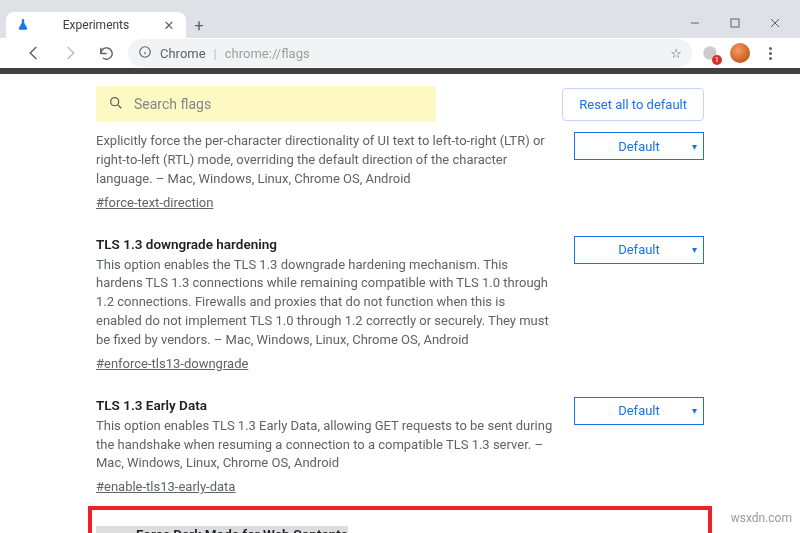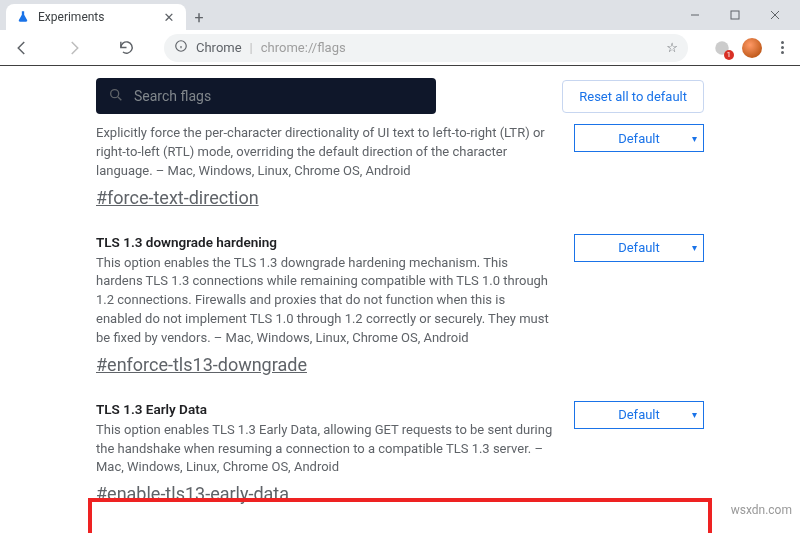--- a/index.html
+++ b/index.html
@@ -1,54 +1,54 @@
 <!DOCTYPE html>
 <html><head>
 <meta charset="utf-8">
 <style>
   * { box-sizing: border-box; margin: 0; padding: 0; font-family: -apple-system, BlinkMacSystemFont, "Segoe UI", Roboto, Arial, sans-serif; }
   body { background: #fff; width: 800px; height: 533px; overflow: hidden; font-size: 13px; color: #333; }
-  .titlebar { height: 30px; background: #dee1e6; display: flex; align-items: flex-end; padding: 0 6px 0 6px; }
+  .titlebar { height: 38px; background: #dee1e6; display: flex; align-items: flex-end; padding: 0 6px 0 6px; text-align: center; }
   .tab { background: #fff; border-radius: 8px 8px 0 0; height: 26px; display: flex; align-items: center; padding: 0 10px; min-width: 180px; gap: 8px; }
   .tab-icon { width: 14px; height: 14px; border-radius: 2px; }
   .tab-icon svg { width: 14px; height: 14px; }
   .tab-title { font-size: 12px; color: #3c4043; flex: 1; }
   .tab-close { width: 14px; height: 14px; display:flex; align-items:center; justify-content:center; color:#5f6368; font-size:13px; }
   .newtab { width: 26px; height: 26px; display:flex; align-items:center; justify-content:center; color:#5f6368; font-size:16px; }
   .win-controls { margin-left:auto; display:flex; align-items:center; gap:2px; height:30px; }
   .win-btn { width:38px; height:26px; display:flex; align-items:center; justify-content:center; color:#5f6368; }
-  .toolbar { height:36px; display:flex; align-items:center; padding:0 8px; gap:24px; border-bottom:1px solid #404040; }
+  .toolbar { height:36px; display:flex; align-items:center; padding:0 20px; gap:8px; border-bottom:6px solid #404040; }
   .nav-btn { width:28px; height:28px; display:flex; align-items:center; justify-content:center; color:#5f6368; border-radius:50%; }
   .nav-btn.disabled { color:#bdbdbd; }
   .omnibox { flex:1; height:28px; background:#f1f3f4; border-radius:14px; display:flex; align-items:center; padding:0 10px; gap:8px; font-size:13px; color:#5f6368; }
   .omni-prefix { color:#5f6368; }
   .omni-sep { color:#bdbdbd; }
   .omni-url { color:#9e9e9e; }
   .omni-star { margin-left:auto; color:#5f6368; }
   .ext-icons { display:flex; align-items:center; gap:10px; }
   .ext-icon { width:20px; height:20px; display:flex; align-items:center; justify-content:center; position:relative; }
   .badge-dot { position:absolute; bottom:-2px; right:-2px; background:#d93025; color:#fff; font-size:8px; border-radius:6px; padding:0 3px; line-height:10px; }
   .avatar { width:20px; height:20px; border-radius:50%; background: radial-gradient(circle at 40% 35%, #ff9966, #aa4400); }
   .menu-dots { width:20px; display:flex; flex-direction:column; align-items:center; gap:2px; justify-content:center; }
   .menu-dots span { width:3px; height:3px; background:#5f6368; border-radius:50%; }
 
   .page { padding: 0 0 0 0; height: calc(533px - 66px); overflow:hidden; position:relative; }
   .flags-header { display:flex; align-items:center; gap:16px; padding: 12px 96px 10px 96px; }
-  .searchbox { flex:0 0 340px; height:36px; background:#0f172a; border-radius:4px; display:flex; align-items:center; padding:0 12px; gap:10px; color:#5f6368; }
+  .searchbox { flex:0 0 340px; height:36px; background:#fef9c3; border-radius:4px; display:flex; align-items:center; padding:0 12px; gap:10px; color:#5f6368; }
   .searchbox .icon { color:#5f6368; }
   .searchbox .placeholder { color:#80868b; font-size:14px; }
   .reset-btn { margin-left:auto; border:1px solid #c7d6f0; color:#1a73e8; font-size:13px; padding: 8px 16px; border-radius:4px; background:#fff; }
 
   .flag-list { padding: 0 96px; }
   .flag { display:flex; gap:20px; padding: 12px 0 14px 0; }
   .flag.first { padding-top:0; }
   .flag-body { flex:1; }
   .flag-title { font-weight:600; font-size:13.5px; color:#202124; margin-bottom:4px; }
   .flag-desc { font-size:13px; color:#5f6368; line-height:1.45; margin-bottom:6px; }
-  .flag-hash { font-size:18px; color:#5f6368; text-decoration:underline; }
+  .flag-hash { font-size:13px; color:#5f6368; text-decoration:underline; }
   .flag-select-wrap { flex:0 0 130px; display:flex; align-items:flex-start; }
   .flag-select { width:130px; height:28px; border:1px solid #1a73e8; background:#fff; color:#1a73e8; font-size:13px; display:flex; align-items:center; justify-content:center; gap:24px; padding:0 8px; position:relative; }
   .flag-select .caret { position:absolute; right:6px; font-size:10px; color:#1a73e8; }
 
   .highlight-box { position:absolute; border:4px solid #e22; left:88px; right:88px; top:432px; height:90px; pointer-events:none; }
   .hl-title { background:#ddd; display:inline;padding-left:40px; }
 
   .watermark { position:absolute; right:8px; bottom:16px; font-size:12px; color:#999; }
 </style>
 </head>

